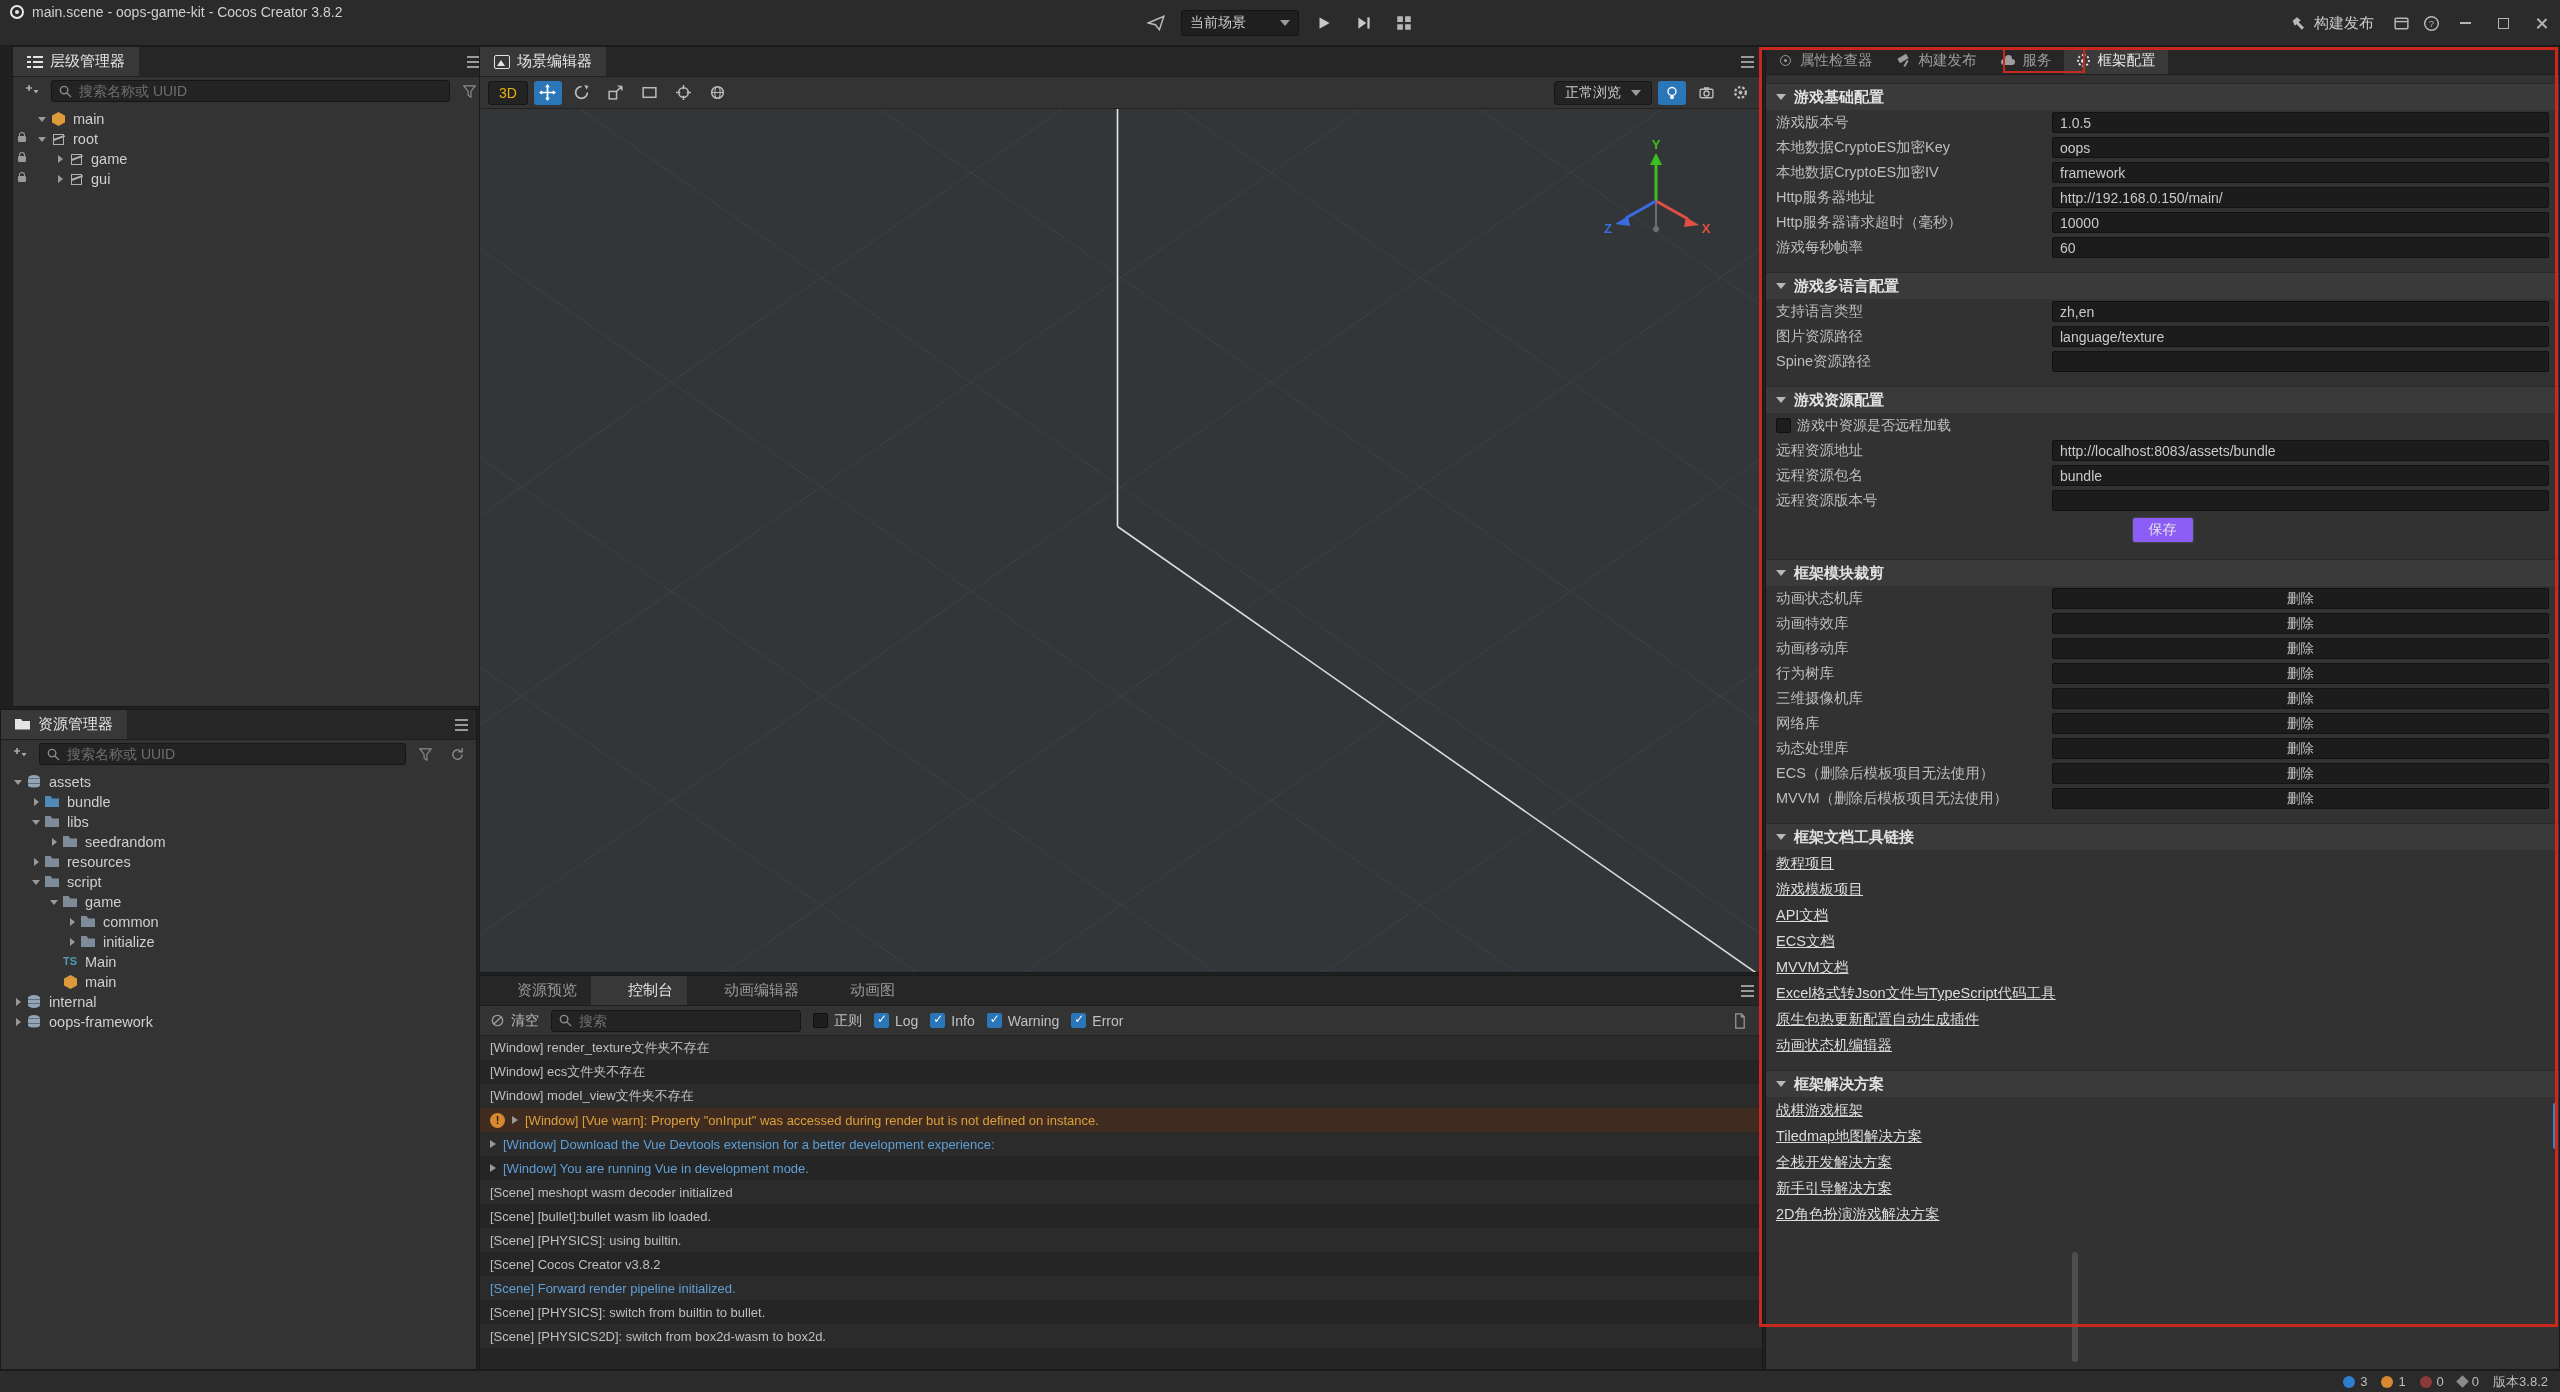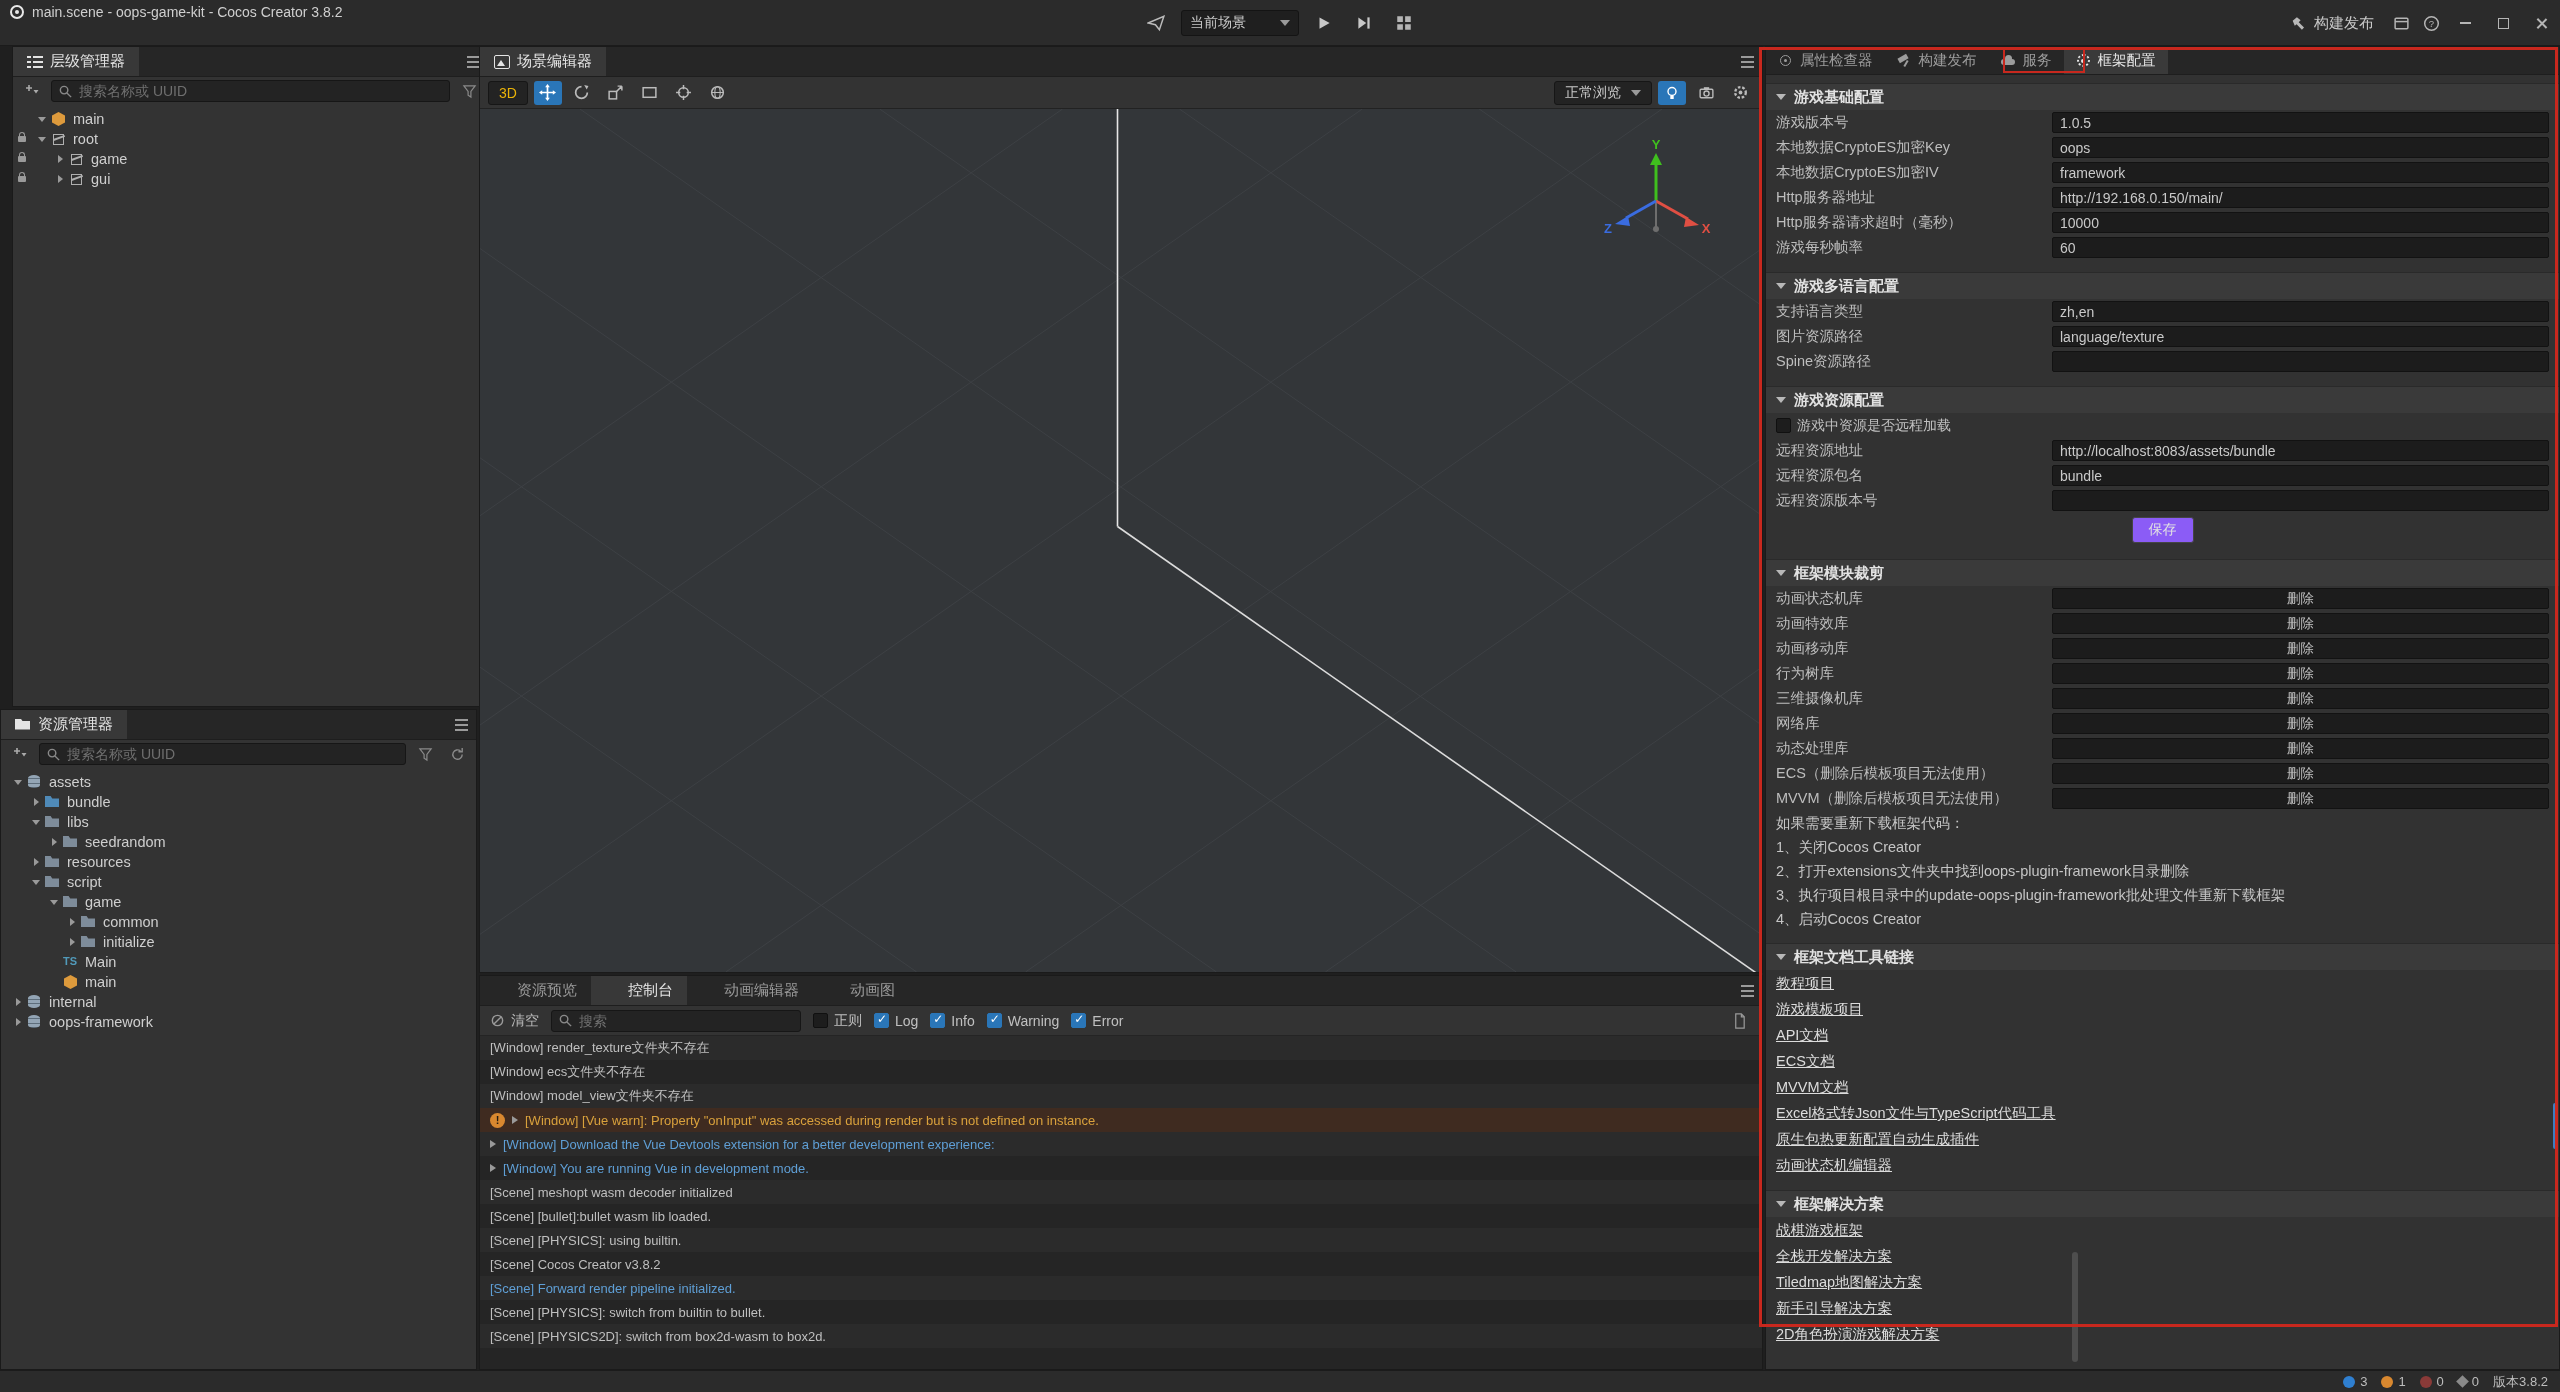--- a/index.html
+++ b/index.html
@@ -876,32 +876,20 @@
         <div class="insp-row">
           <span class="insp-label">ECS（删除后模板项目无法使用）</span>
           <button class="mod-del-btn">删除</button>
         </div>
 
         <div class="insp-row">
           <span class="insp-label">MVVM（删除后模板项目无法使用）</span>
           <button class="mod-del-btn">删除</button>
         </div>
       </div>
-    <div>
-
-        <div class="insp-note">如果需要重新下载框架代码：</div>
-
-        <div class="insp-note">1、关闭Cocos Creator</div>
-
-        <div class="insp-note">2、打开extensions文件夹中找到oops-plugin-framework目录删除</div>
-
-        <div class="insp-note">3、执行项目根目录中的update-oops-plugin-framework批处理文件重新下载框架</div>
-
-        <div class="insp-note">4、启动Cocos Creator</div>
-      </div>
 
     <div class="sec-head">
       <span class="sec-chev"></span>
       <span>框架文档工具链接</span>
     </div>
     <div>
 
         <a class="insp-link">教程项目</a>
 
         <a class="insp-link">游戏模板项目</a>
@@ -920,23 +908,23 @@
       </div>
 
     <div class="sec-head">
       <span class="sec-chev"></span>
       <span>框架解决方案</span>
     </div>
     <div>
 
         <a class="insp-link">战棋游戏框架</a>
 
+        <a class="insp-link">Tiledmap地图解决方案</a>
+
         <a class="insp-link">全栈开发解决方案</a>
-
-        <a class="insp-link">Tiledmap地图解决方案</a>
 
         <a class="insp-link">新手引导解决方案</a>
 
         <a class="insp-link">2D角色扮演游戏解决方案</a>
 
       </div>
 
   </div>
   <div class="insp-scrollbar">
       <div class="thumb"></div>

